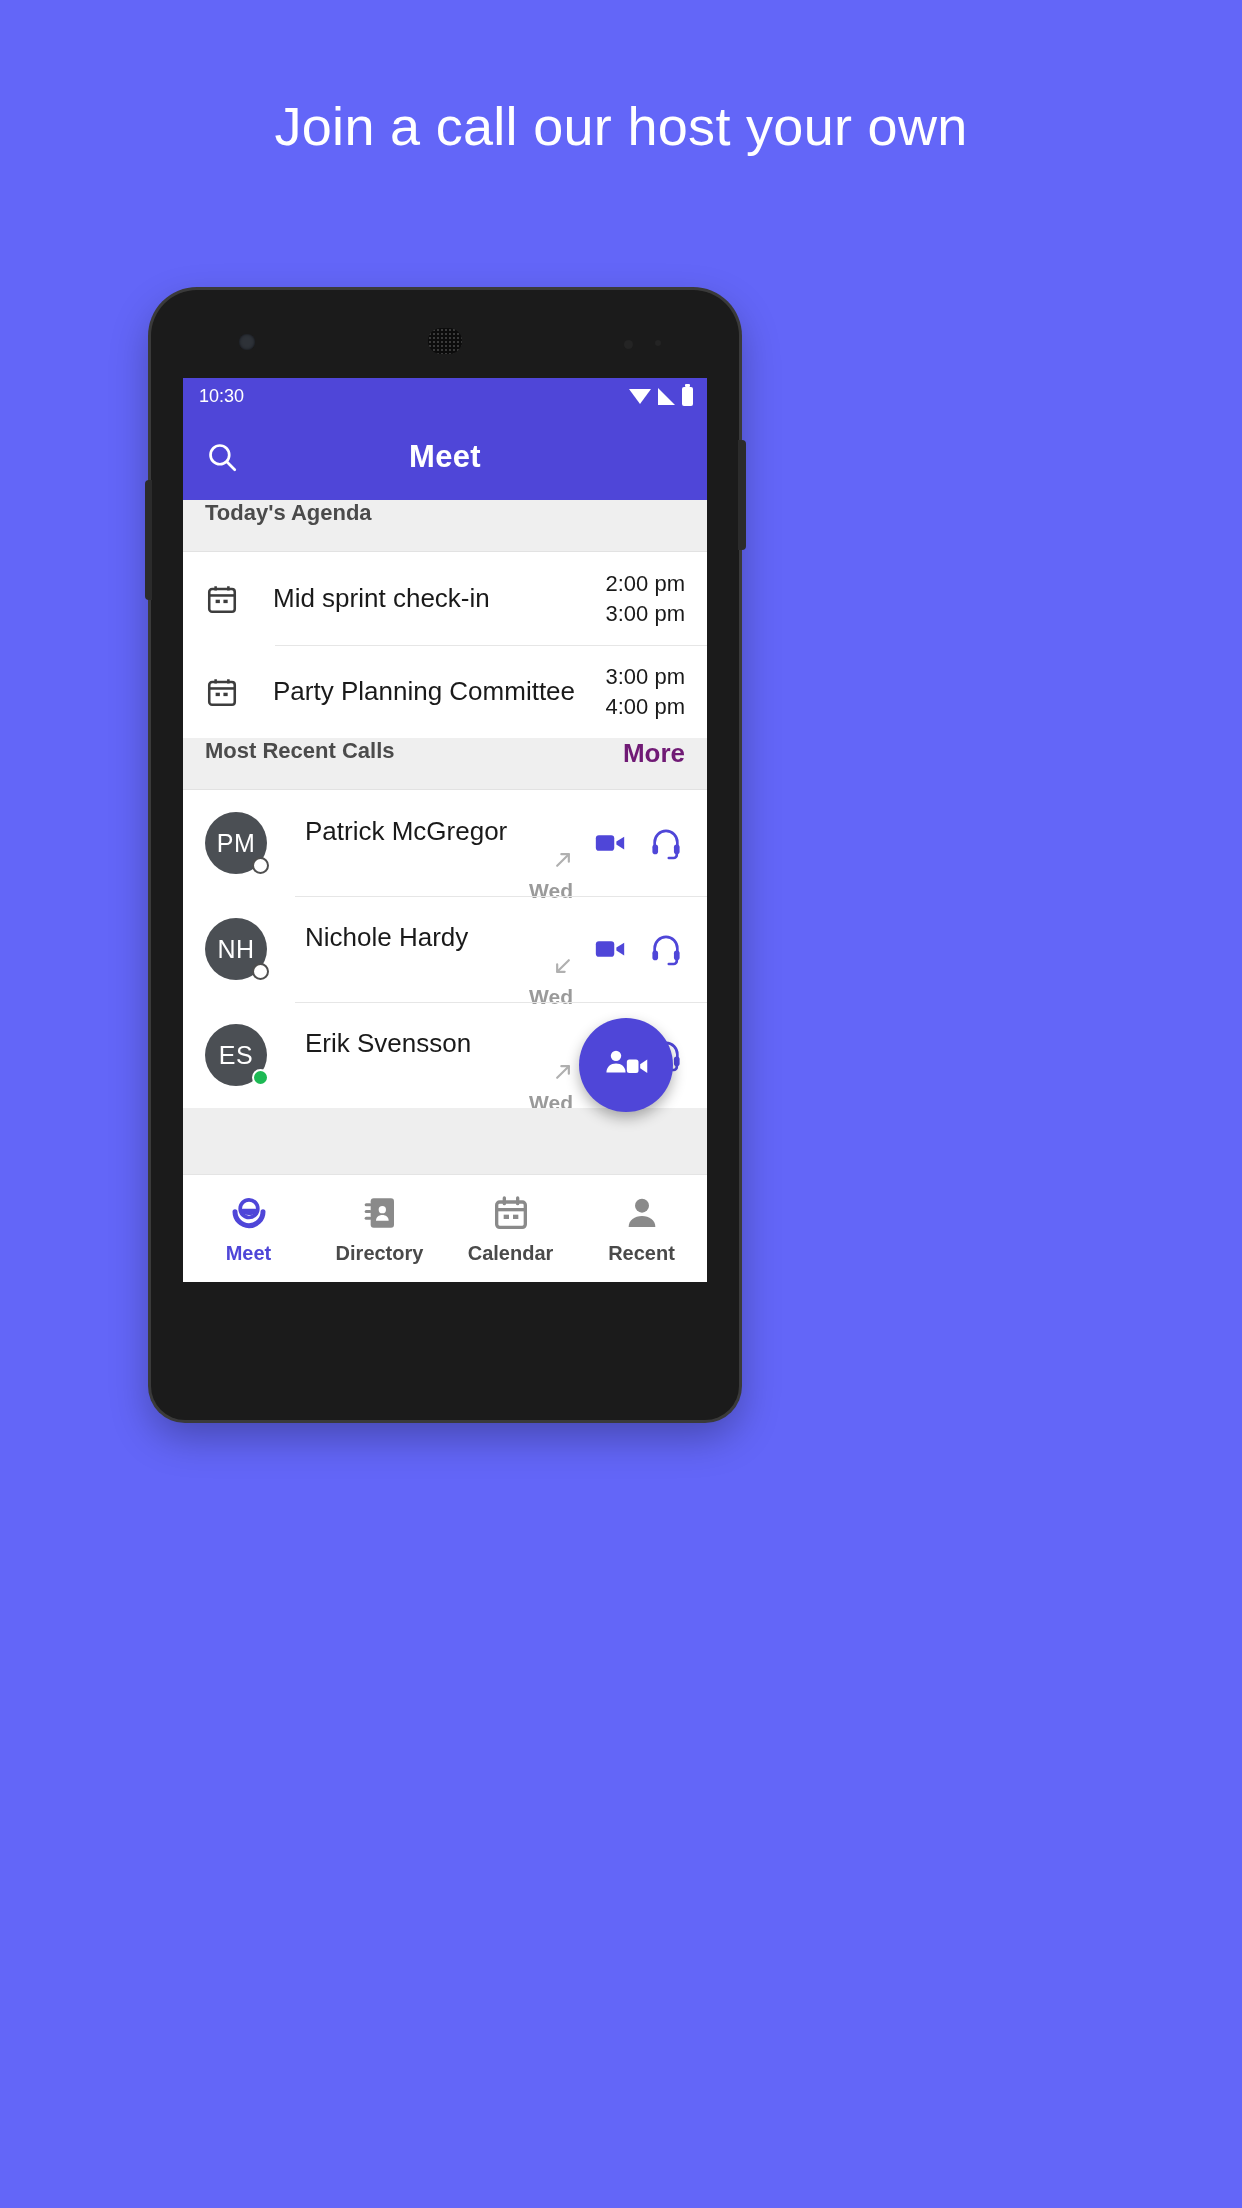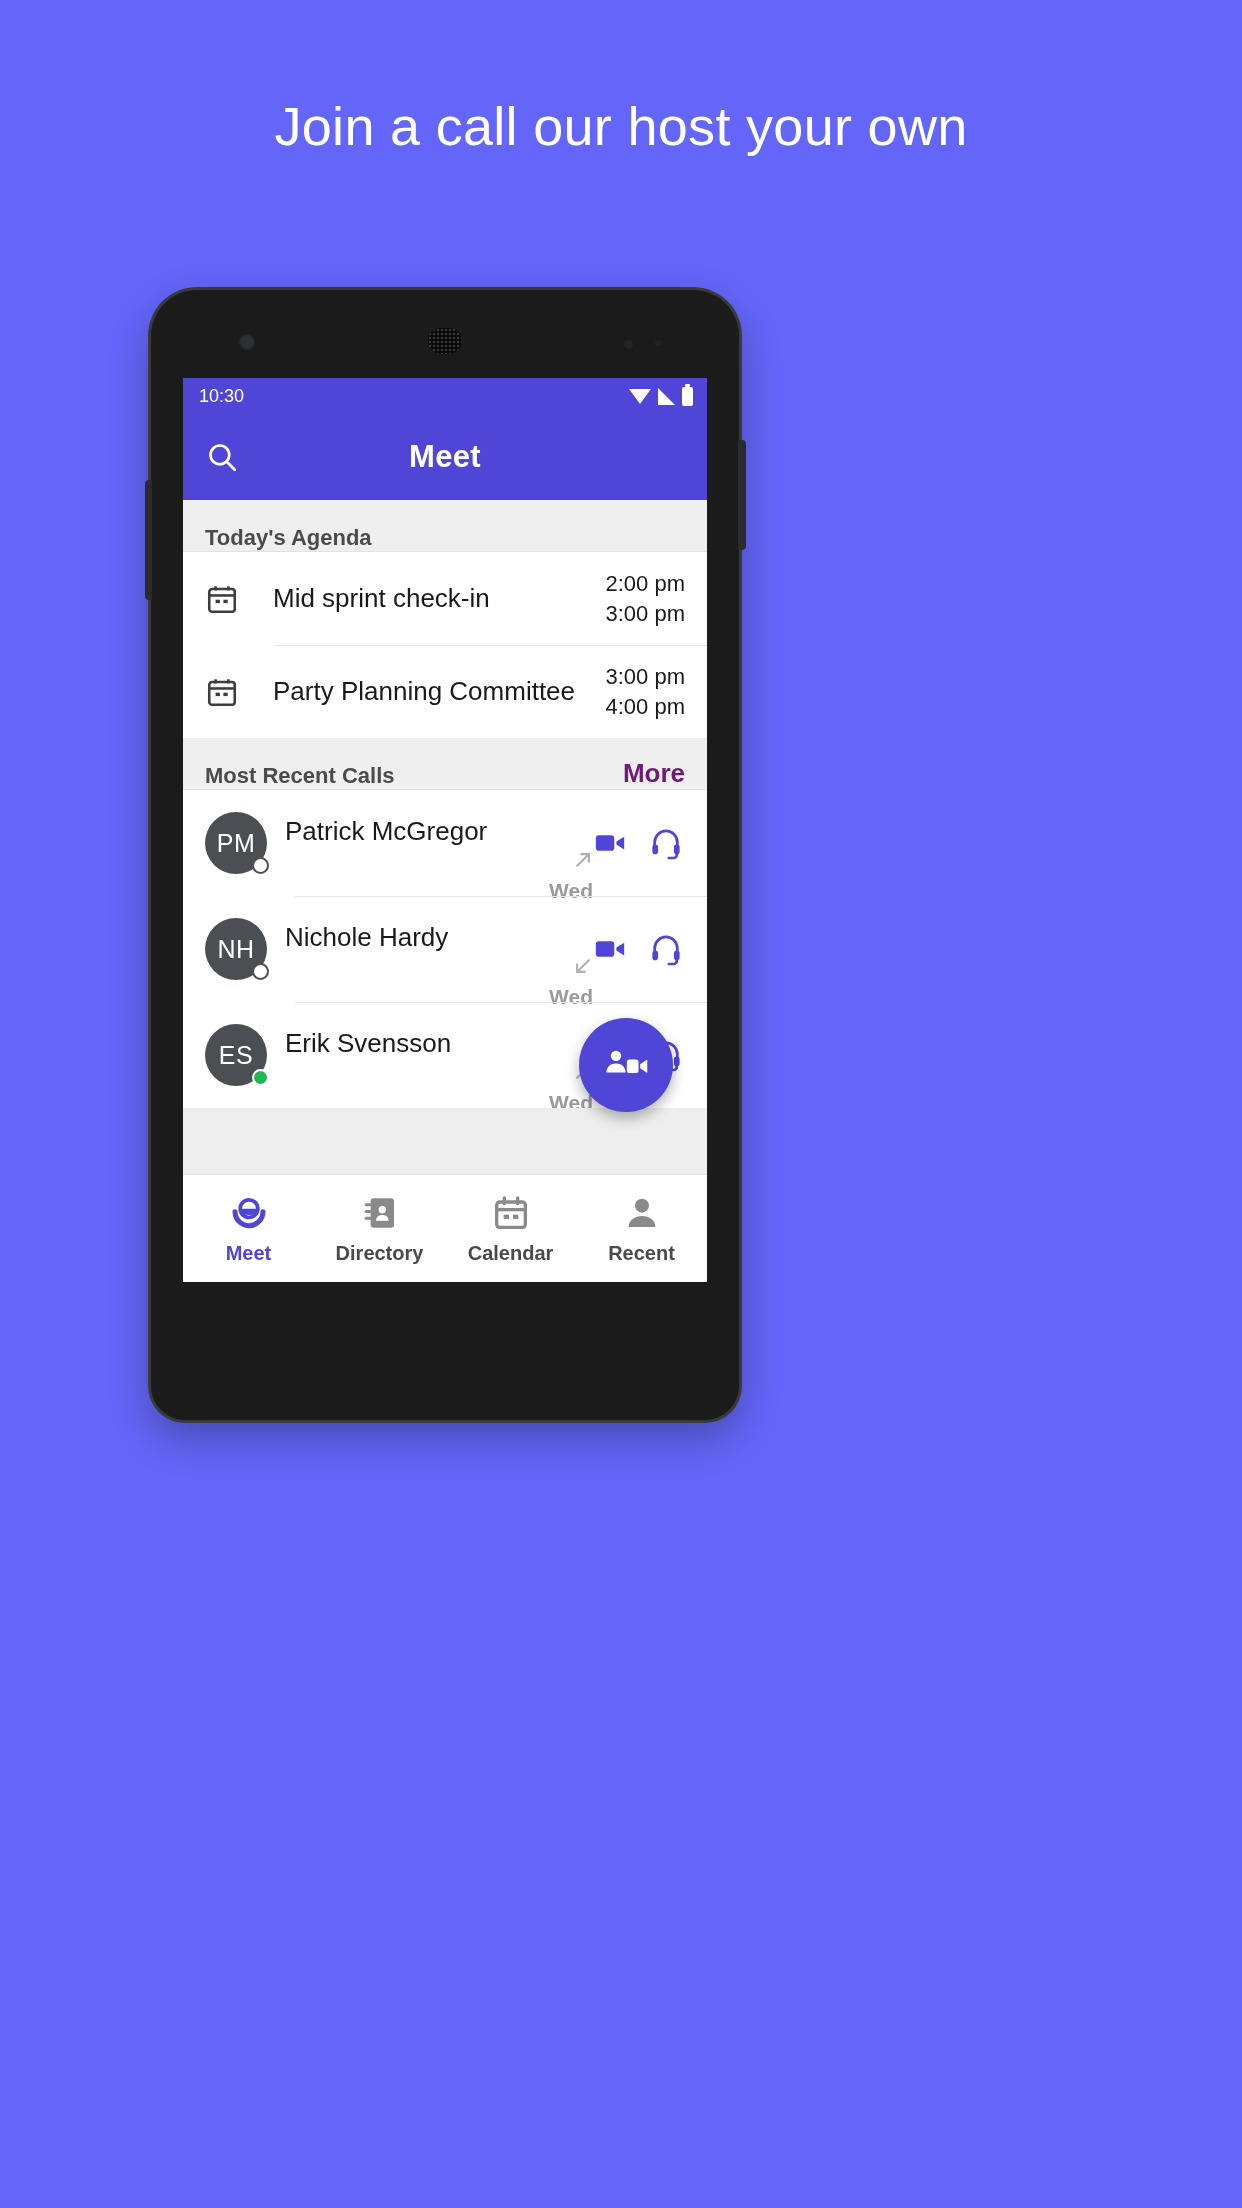--- a/index.html
+++ b/index.html
@@ -98,21 +98,21 @@
   }
   .appbar .title {
     position: absolute; left: 0; right: 0; text-align: center;
     color: #fff; font-size: 31px; font-weight: bold; letter-spacing: .3px;
   }
   .search-btn { position: relative; z-index: 2; cursor: pointer; line-height: 0; }
 
   
   .section-hd {
     background: #efefef; height: 52px;
-    display: flex; align-items: flex-end; justify-content: space-between;
+    display: flex; align-items: flex-start; justify-content: space-between;
     padding: 0 22px;
     color: #4b4b4b; font-size: 22px; font-weight: bold;
     border-bottom: 1px solid #e2e2e2;
   }
   .section-hd .more { color: #701a75; font-size: 26px; font-weight: bold; cursor: pointer; }
 
   .list { background: #ffffff; }
 
   
   .agenda-row {
@@ -123,21 +123,21 @@
   .agenda-row + .agenda-row::before {
     content: ""; position: absolute; left: 92px; right: 0; top: 0; height: 1px; background: #e6e6e6;
   }
   .agenda-ic { width: 54px; flex: 0 0 54px; line-height: 0; }
   .agenda-title { flex: 1; font-size: 26px; color: #1a1a1a; padding-left: 14px; }
   .agenda-times { text-align: right; font-size: 22px; color: #1a1a1a; line-height: 1.32; }
 
   
   .call-row {
     display: flex; align-items: center;
-    height: 106px; padding: 0 18px 0 22px; position: relative;
+    height: 106px; padding: 0 18px 0 22px; position: relative; gap: 20px;
   }
   .call-row + .call-row::before {
     content: ""; position: absolute; left: 112px; right: 0; top: 0; height: 1px; background: #e6e6e6;
   }
   .avatar {
     position: relative; width: 62px; height: 62px; flex: 0 0 62px;
     border-radius: 50%; background: #4b4f54; color: #fff;
     display: flex; align-items: center; justify-content: center;
     font-size: 25px; letter-spacing: .5px;
   }

